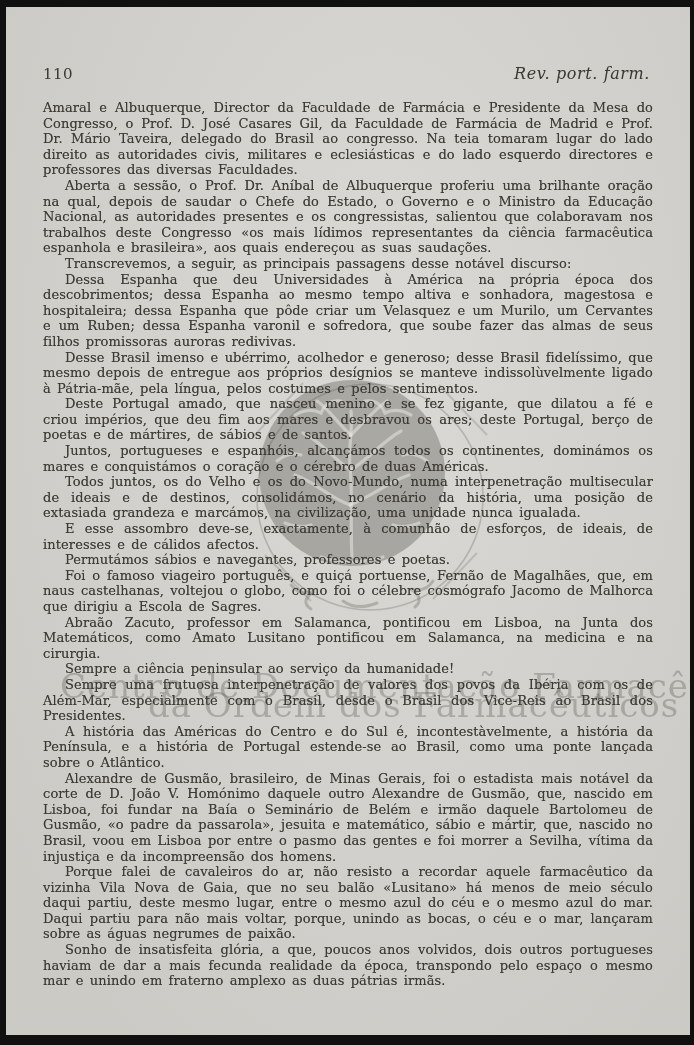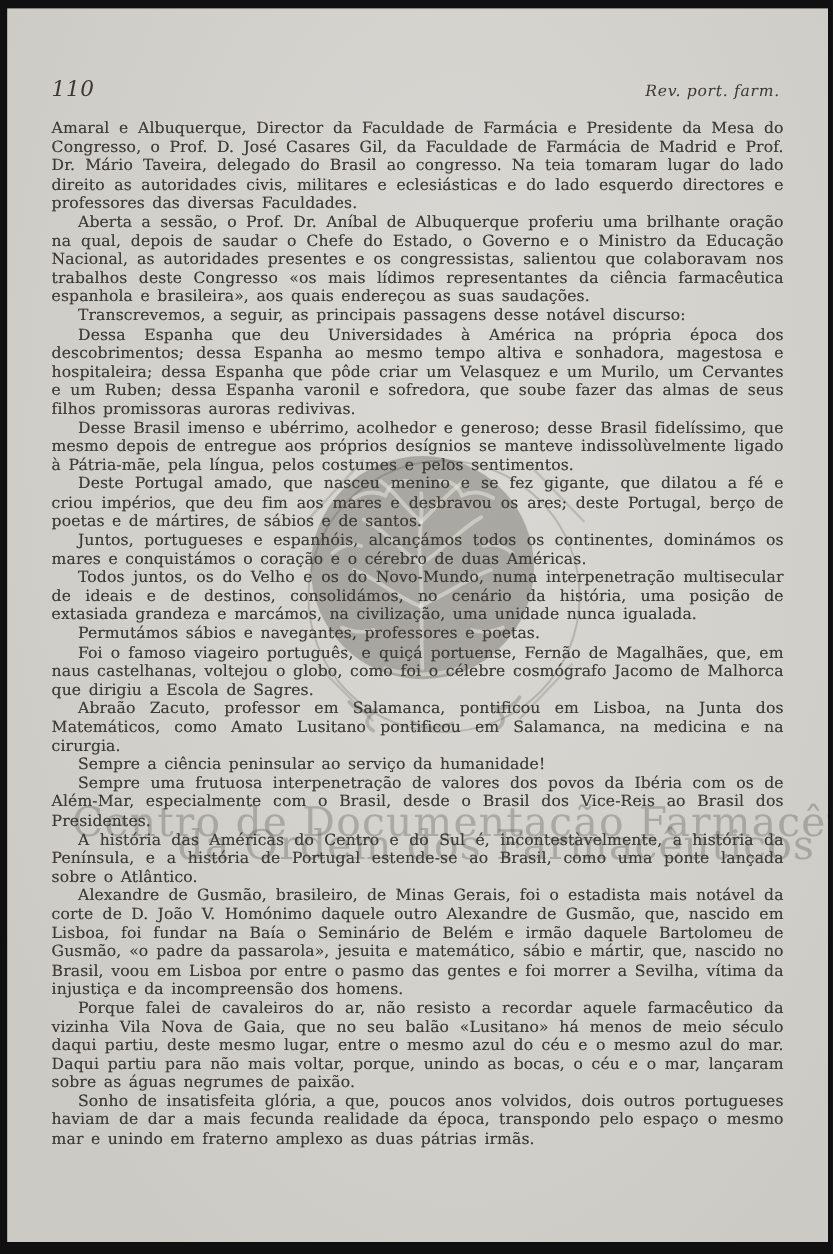--- a/index.html
+++ b/index.html
@@ -15,22 +15,22 @@
     background:
       radial-gradient(ellipse at 55% 35%, rgba(255,255,255,0.10), rgba(0,0,0,0.05) 85%),
       #d6d5d0;
     overflow:hidden;
   }
   .header{
     position:absolute;top:57px;left:37px;right:40px;
     display:flex;justify-content:space-between;align-items:baseline;
     color:#3a382f;z-index:3;
   }
-  .page-number{font-size:18px;letter-spacing:0.5px;font-style:italic;}
-  .journal{font-size:13px;font-style:italic;letter-spacing:0.6px;}
+  .page-number{font-size:15px;letter-spacing:0.5px;}
+  .journal{font-size:16px;font-style:italic;letter-spacing:0.6px;}
   .content{
     position:absolute;top:93px;left:37px;right:37px;
     z-index:2;
     color:#3c3a33;
     font-size:13px;line-height:15.6px;
     text-align:justify;
     word-spacing:2px;letter-spacing:0.1px;
     text-shadow:0 0 0.5px rgba(60,58,51,0.55);
   }
   .content p{margin:0;}
@@ -100,20 +100,21 @@
 
     <div class="content" id="text-block">
         <p>Amaral e Albuquerque, Director da Faculdade de Farmácia e Presidente da Mesa do Congresso, o Prof. D. José Casares Gil, da Faculdade de Farmácia de Madrid e Prof. Dr. Mário Taveira, delegado do Brasil ao congresso. Na teia tomaram lugar do lado direito as autoridades civis, militares e eclesiásticas e do lado esquerdo directores e professores das diversas Faculdades.</p>
         <p class="indent">Aberta a sessão, o Prof. Dr. Aníbal de Albuquerque proferiu uma brilhante oração na qual, depois de saudar o Chefe do Estado, o Governo e o Ministro da Educação Nacional, as autoridades presentes e os congressistas, salientou que colaboravam nos trabalhos deste Congresso «os mais lídimos representantes da ciência farmacêutica espanhola e brasileira», aos quais endereçou as suas saudações.</p>
         <p class="indent">Transcrevemos, a seguir, as principais passagens desse notável discurso:</p>
         <p class="indent">Dessa Espanha que deu Universidades à América na própria época dos descobrimentos; dessa Espanha ao mesmo tempo altiva e sonhadora, magestosa e hospitaleira; dessa Espanha que pôde criar um Velasquez e um Murilo, um Cervantes e um Ruben; dessa Espanha varonil e sofredora, que soube fazer das almas de seus filhos promissoras auroras redivivas.</p>
         <p class="indent">Desse Brasil imenso e ubérrimo, acolhedor e generoso; desse Brasil fidelíssimo, que mesmo depois de entregue aos próprios desígnios se manteve indissolùvelmente ligado à Pátria-mãe, pela língua, pelos costumes e pelos sentimentos.</p>
         <p class="indent">Deste Portugal amado, que nasceu menino e se fez gigante, que dilatou a fé e criou impérios, que deu fim aos mares e desbravou os ares; deste Portugal, berço de poetas e de mártires, de sábios e de santos.</p>
         <p class="indent">Juntos, portugueses e espanhóis, alcançámos todos os continentes, dominámos os mares e conquistámos o coração e o cérebro de duas Américas.</p>
         <p class="indent">Todos juntos, os do Velho e os do Novo-Mundo, numa interpenetração multisecular de ideais e de destinos, consolidámos, no cenário da história, uma posição de extasiada grandeza e marcámos, na civilização, uma unidade nunca igualada.</p>
+        <p class="indent">E esse assombro deve-se, exactamente, à comunhão de esforços, de ideais, de interesses e de cálidos afectos.</p>
         <p class="indent">Permutámos sábios e navegantes, professores e poetas.</p>
         <p class="indent">Foi o famoso viageiro português, e quiçá portuense, Fernão de Magalhães, que, em naus castelhanas, voltejou o globo, como foi o célebre cosmógrafo Jacomo de Malhorca que dirigiu a Escola de Sagres.</p>
         <p class="indent">Abraão Zacuto, professor em Salamanca, pontificou em Lisboa, na Junta dos Matemáticos, como Amato Lusitano pontificou em Salamanca, na medicina e na cirurgia.</p>
         <p class="indent">Sempre a ciência peninsular ao serviço da humanidade!</p>
         <p class="indent">Sempre uma frutuosa interpenetração de valores dos povos da Ibéria com os de Além-Mar, especialmente com o Brasil, desde o Brasil dos Vice-Reis ao Brasil dos Presidentes.</p>
         <p class="indent">A história das Américas do Centro e do Sul é, incontestàvelmente, a história da Península, e a história de Portugal estende-se ao Brasil, como uma ponte lançada sobre o Atlântico.</p>
         <p class="indent">Alexandre de Gusmão, brasileiro, de Minas Gerais, foi o estadista mais notável da corte de D. João V. Homónimo daquele outro Alexandre de Gusmão, que, nascido em Lisboa, foi fundar na Baía o Seminário de Belém e irmão daquele Bartolomeu de Gusmão, «o padre da passarola», jesuita e matemático, sábio e mártir, que, nascido no Brasil, voou em Lisboa por entre o pasmo das gentes e foi morrer a Sevilha, vítima da injustiça e da incompreensão dos homens.</p>
         <p class="indent">Porque falei de cavaleiros do ar, não resisto a recordar aquele farmacêutico da vizinha Vila Nova de Gaia, que no seu balão «Lusitano» há menos de meio século daqui partiu, deste mesmo lugar, entre o mesmo azul do céu e o mesmo azul do mar. Daqui partiu para não mais voltar, porque, unindo as bocas, o céu e o mar, lançaram sobre as águas negrumes de paixão.</p>
         <p class="indent">Sonho de insatisfeita glória, a que, poucos anos volvidos, dois outros portugueses haviam de dar a mais fecunda realidade da época, transpondo pelo espaço o mesmo mar e unindo em fraterno amplexo as duas pátrias irmãs.</p>
       </div>

